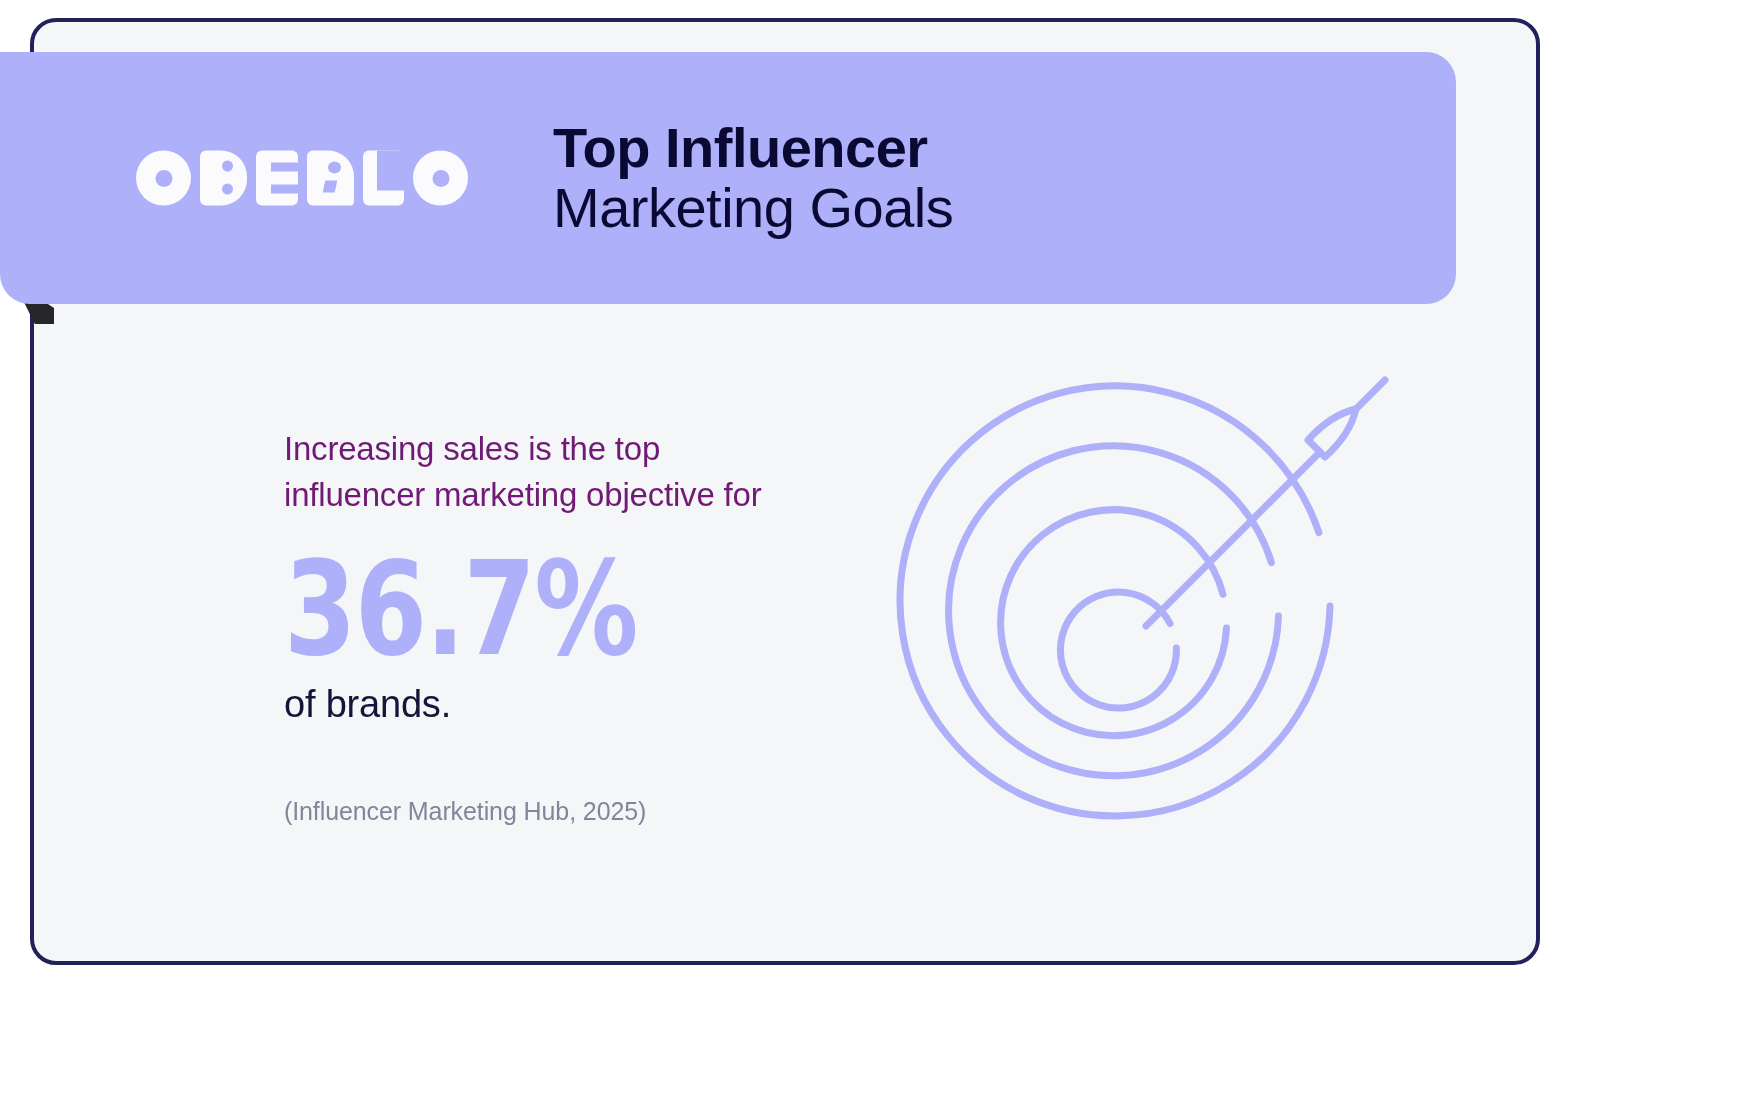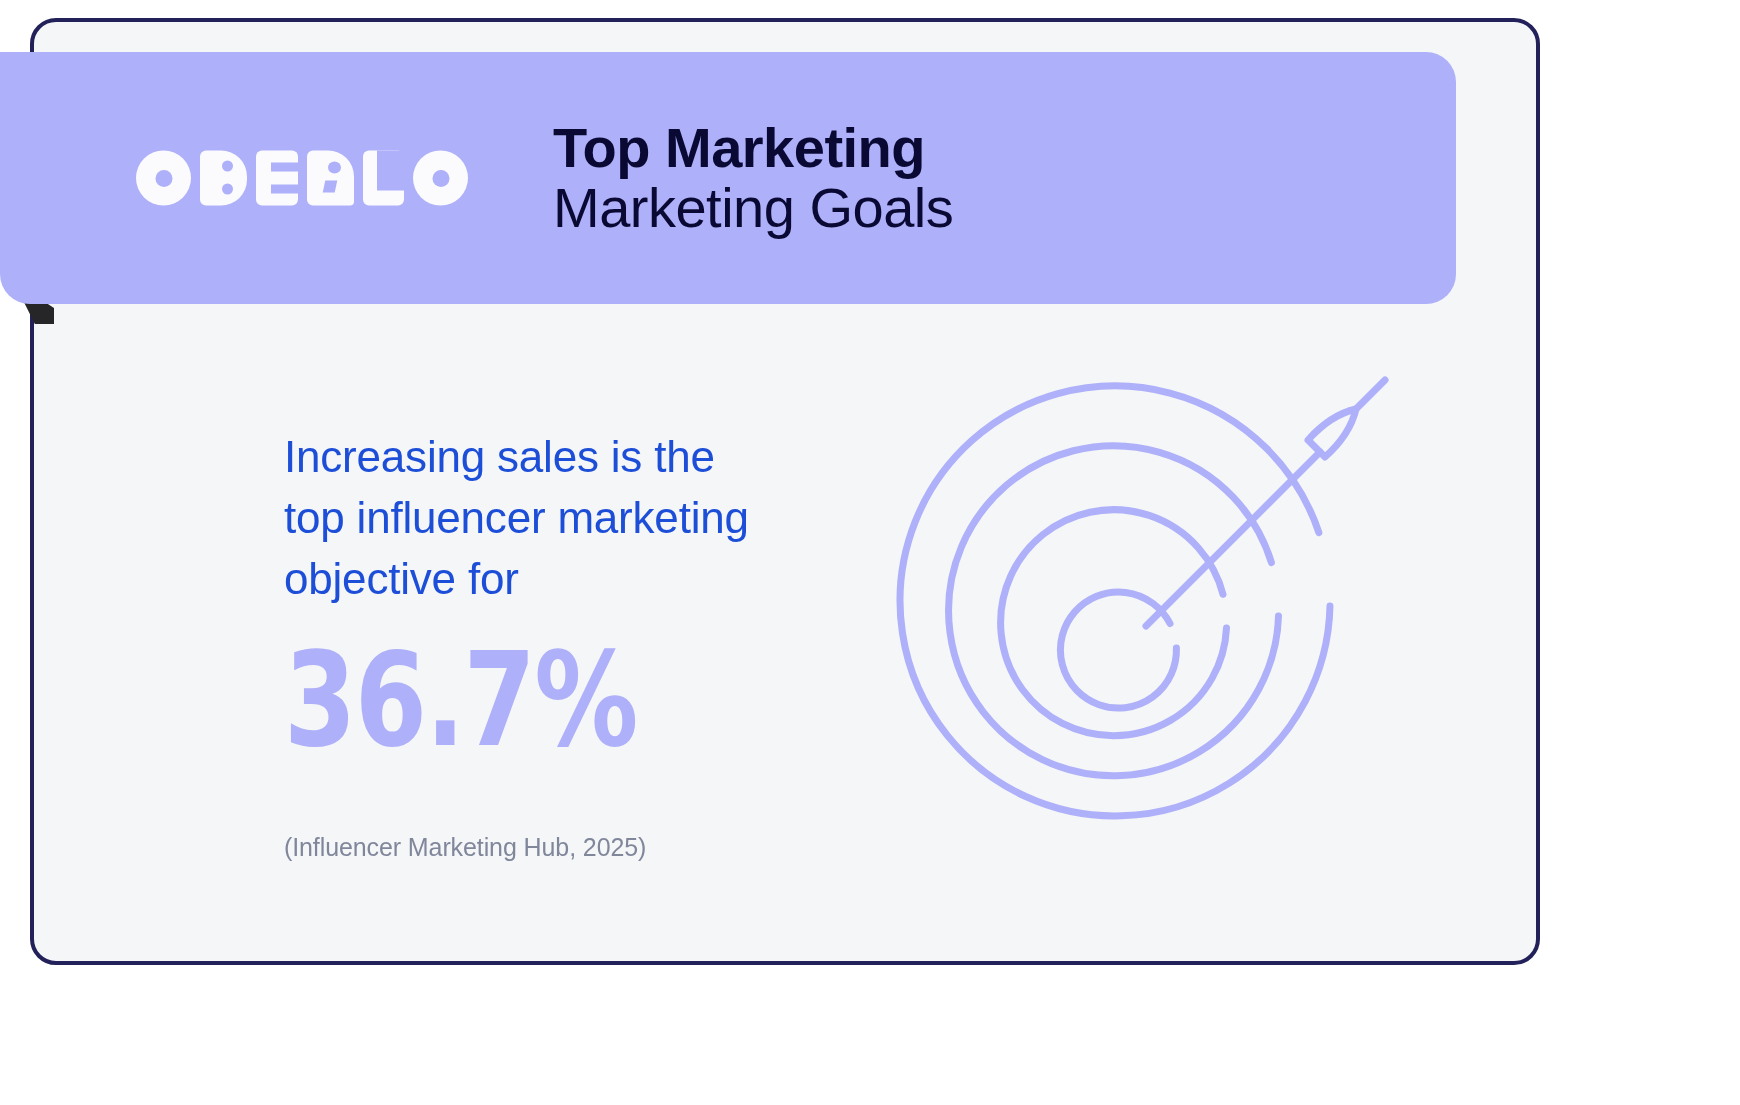--- a/index.html
+++ b/index.html
@@ -195,22 +195,22 @@
     align-items: flex-start;
   }
 
   .text-col {
     position: absolute;
     left: 216px;
     top: 98px;
     width: 520px;
   }
   .lede {
-    color: #1d4ed8;
-    font-size: 44px;
+    color: #701a75;
+    font-size: 33px;
     line-height: 1.39;
     font-weight: 400;
     letter-spacing: -0.2px;
     margin: 0;
     max-width: 490px;
   }
   .bignum {
     color: #aeb0f9;
     font-family: "DejaVu Sans", sans-serif;
     font-weight: 700;
@@ -256,20 +256,21 @@
 
   <div class="card">
 
     <div class="body-wrap">
 
       <div class="text-col">
         <p class="lede">Increasing sales is the top influencer marketing objective for</p>
 
         <span class="bignum">36.7%</span>
 
+        <p class="suffix">of brands.</p>
 
         <p class="citation">(Influencer Marketing Hub, 2025)</p>
       </div>
 
       <div class="art-col">
         <svg viewBox="0 0 520 520" xmlns="http://www.w3.org/2000/svg" fill="none" stroke="#aeb0f9" stroke-width="7" stroke-linecap="round" stroke-linejoin="round">
 
           <path d="M 430.9 166.6
                    A 215 215 0 1 0 442 240"></path>
 
@@ -303,20 +304,20 @@
       <div class="logo">
         <span class="logo-o"></span>
         <span class="logo-b"></span>
         <span class="logo-e"></span>
         <span class="logo-r"></span>
         <span class="logo-l"></span>
         <span class="logo-o"></span>
       </div>
 
       <div class="banner-title">
-        <span class="title-line1">Top Marketing</span>
+        <span class="title-line1">Top Influencer</span>
         <span class="title-line2">Marketing Goals</span>
       </div>
 
     </div>
   </div>
 
 </div>
 
 </body></html>

